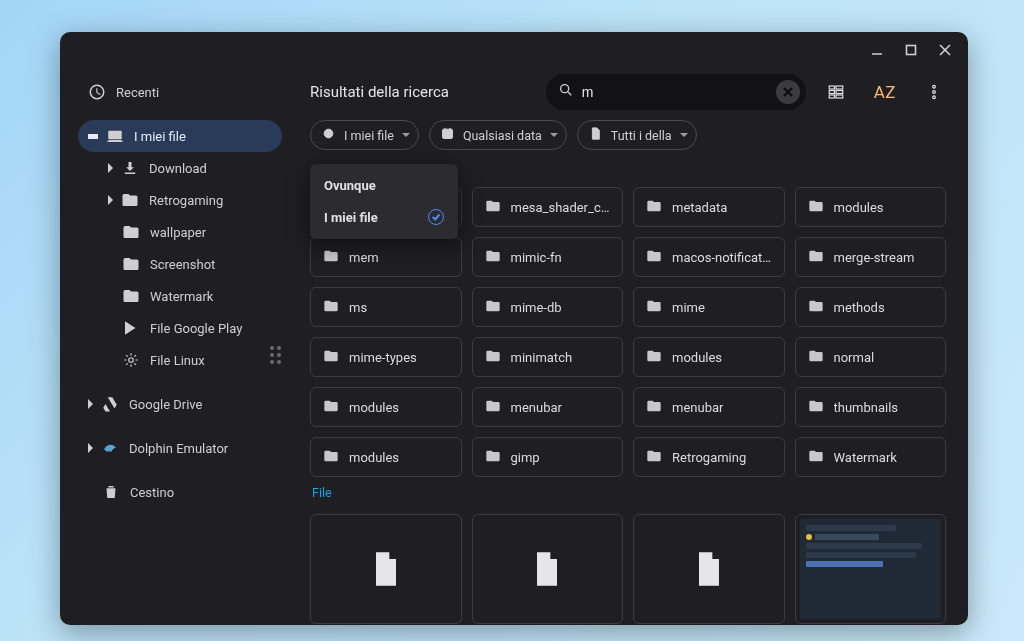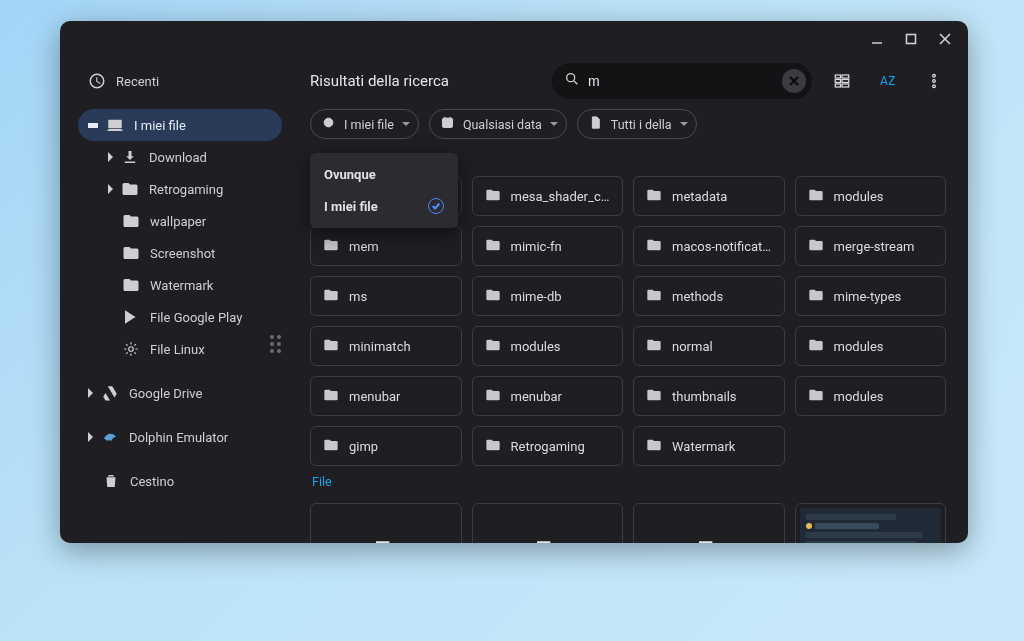--- a/index.html
+++ b/index.html
@@ -13,22 +13,22 @@
     position: absolute; inset: 0; pointer-events: none; display:flex; align-items:center; justify-content:center;
     opacity: 0.35;
   }
   .wm-inner { position: relative; left: 50px; top: 20px; }
   .wm-stem { width: 70px; height: 260px; background:#7a2f2a; border-radius: 6px 0 0 6px; }
   .wm-top { width: 200px; height: 70px; background:#7a2f2a; border-radius: 0 40px 0 0; position:absolute; top:0; left:60px; }
   .wm-text { position:absolute; left:80px; top:200px; font-size:80px; font-weight:700; color:#8a3730; }
 
   .window {
     position: absolute;
-    left: 60px; top: 21px;
-    width: 908px; height: 522px;
+    left: 60px; top: 32px;
+    width: 908px; height: 593px;
     background: #1f1f23;
     border-radius: 10px;
     box-shadow: 0 8px 30px rgba(0,0,0,0.35);
     color: #e2e2e5;
     display: flex; flex-direction: column;
     overflow: hidden;
   }
   .titlebar {
     height: 36px; display:flex; justify-content:flex-end; align-items:center;
     padding: 0 8px; gap: 4px;
@@ -68,21 +68,21 @@
     height:36px; width:260px; padding:0 6px 0 12px; gap:8px;
   }
   .searchbox input {
     flex:1; background:transparent; border:none; outline:none; color:#e6e6e9;
     font-size:14px;
   }
   .clearbtn { width:24px;height:24px;border-radius:50%;background:#3b3b40;display:flex;align-items:center;justify-content:center;cursor:pointer; }
   .clearbtn svg{width:12px;height:12px;stroke:#0f0f11;stroke-width:2.4;}
   .tbtn { width:36px;height:36px;border-radius:50%;display:flex;align-items:center;justify-content:center;cursor:pointer;}
   .tbtn svg{width:18px;height:18px;stroke:#e0e0e3;fill:none;stroke-width:1.6;}
-  .sortlbl{font-size:12px;color:#0ea5e9;letter-spacing:0.5px;}
+  .sortlbl{font-size:17px;color:#fdba74;letter-spacing:0.5px;}
 
   .chips { display:flex; gap:10px; padding: 4px 22px 6px 22px; }
   .chip {
     display:flex; align-items:center; gap:8px; height:30px; padding:0 8px 0 10px;
     border:1px solid #4a4a50; border-radius:15px; font-size:12.5px; color:#d0d0d3; cursor:pointer;
     background:#1f1f23;
   }
   .chip .cicon svg{width:15px;height:15px;fill:#cfcfd2;stroke:#cfcfd2;}
   .chip .cdrop { width:0;height:0;border-left:4px solid transparent;border-right:4px solid transparent;border-top:4px solid #9a9aa0; }
 
@@ -435,20 +435,26 @@
                 <span class="ficon"><svg viewBox="0 0 24 24">
                     <path d="M10 4H4a2 2 0 0 0-2 2v12a2 2 0 0 0 2 2h16a2 2 0 0 0 2-2V8a2 2 0 0 0-2-2h-8z"></path>
                   </svg></span>
                 <span class="lbl">ms</span>
               </div>
               <div class="folder-card">
                 <span class="ficon"><svg viewBox="0 0 24 24">
                     <path d="M10 4H4a2 2 0 0 0-2 2v12a2 2 0 0 0 2 2h16a2 2 0 0 0 2-2V8a2 2 0 0 0-2-2h-8z"></path>
                   </svg></span>
                 <span class="lbl">mime-db</span>
+              </div>
+              <div class="folder-card">
+                <span class="ficon"><svg viewBox="0 0 24 24">
+                    <path d="M10 4H4a2 2 0 0 0-2 2v12a2 2 0 0 0 2 2h16a2 2 0 0 0 2-2V8a2 2 0 0 0-2-2h-8z"></path>
+                  </svg></span>
+                <span class="lbl">mime</span>
               </div>
               <div class="folder-card">
                 <span class="ficon"><svg viewBox="0 0 24 24">
                     <path d="M10 4H4a2 2 0 0 0-2 2v12a2 2 0 0 0 2 2h16a2 2 0 0 0 2-2V8a2 2 0 0 0-2-2h-8z"></path>
                   </svg></span>
                 <span class="lbl">methods</span>
               </div>
               <div class="folder-card">
                 <span class="ficon"><svg viewBox="0 0 24 24">
                     <path d="M10 4H4a2 2 0 0 0-2 2v12a2 2 0 0 0 2 2h16a2 2 0 0 0 2-2V8a2 2 0 0 0-2-2h-8z"></path>

